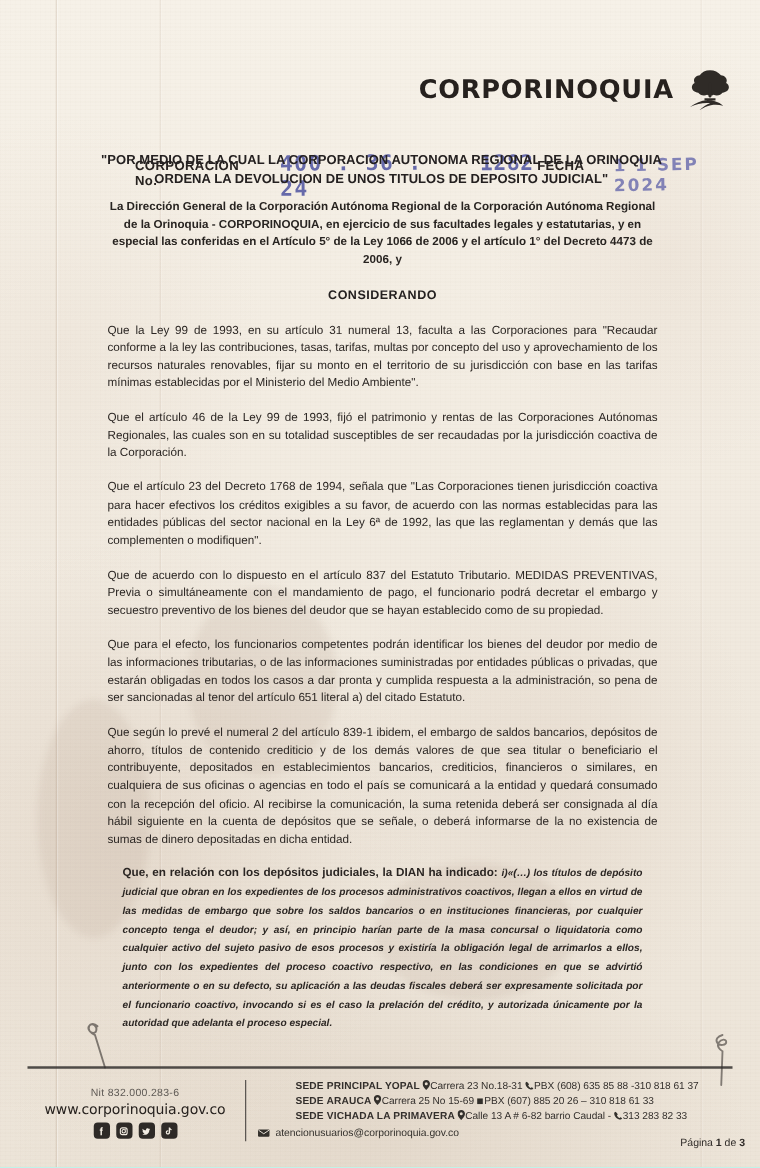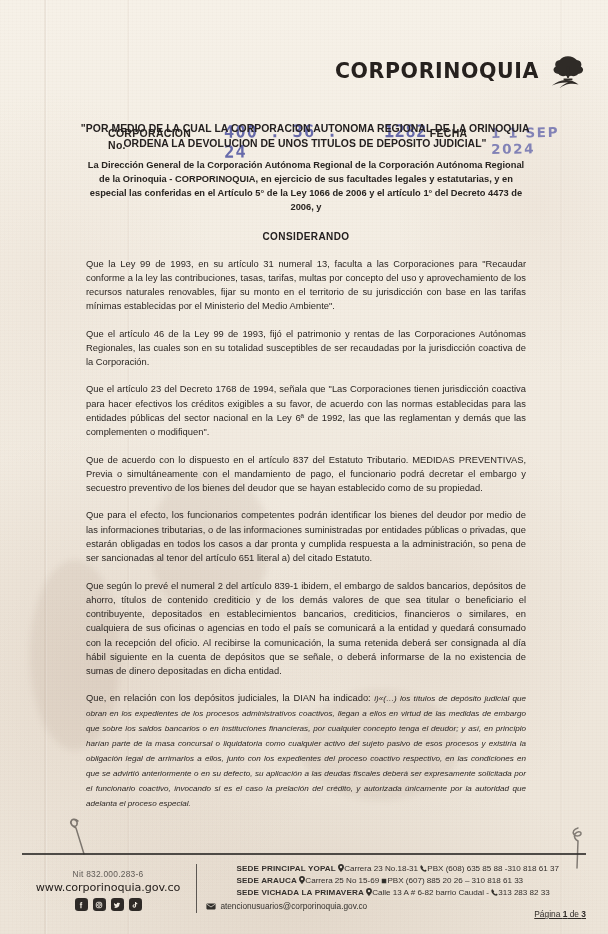--- a/index.html
+++ b/index.html
@@ -176,22 +176,23 @@
     font-size: 9.35px;
     line-height: 1.53;
     margin: 0 0 13px 0;
     color: #2b2623;
   }
   p.para.tight { margin-bottom: 12px; }
   .dian-para {
     text-align: justify;
     font-size: 9.35px;
     line-height: 1.55;
-    margin: 0;
+    margin: 12px;
     color: #2b2623;
+    font-weight: bold;
   }
   .dian-quote {
     font-style: italic;
     font-size: 8.1px;
     line-height: 1.74;
   }
 
   
   .sig-left {
     position: absolute;
@@ -283,25 +284,24 @@
   .foot-line { white-space: nowrap; margin-left: 30px; }
   .mail-row {
     display: flex;
     align-items: center;
     gap: 4px;
     margin-top: 1px;
   }
   .mail-text { font-size: 8.3px; color: #33302c; }
   .pagenum {
     position: absolute;
-    right: 22px;
+    right: 12px;
     top: 909px;
     font-size: 8.4px;
     color: #2f2b28;
-    text-decoration: underline;
   }
   .pagenum b { font-weight: bold; }
   .ic { display: inline-block; vertical-align: -1px; }
 </style>
 </head>
 <body>
 
 <div id="page">
 
   <div class="paper"></div>

